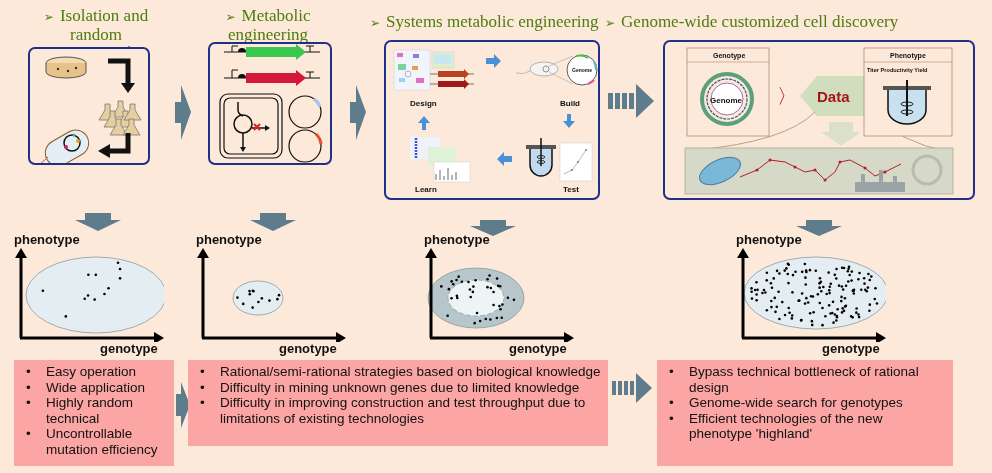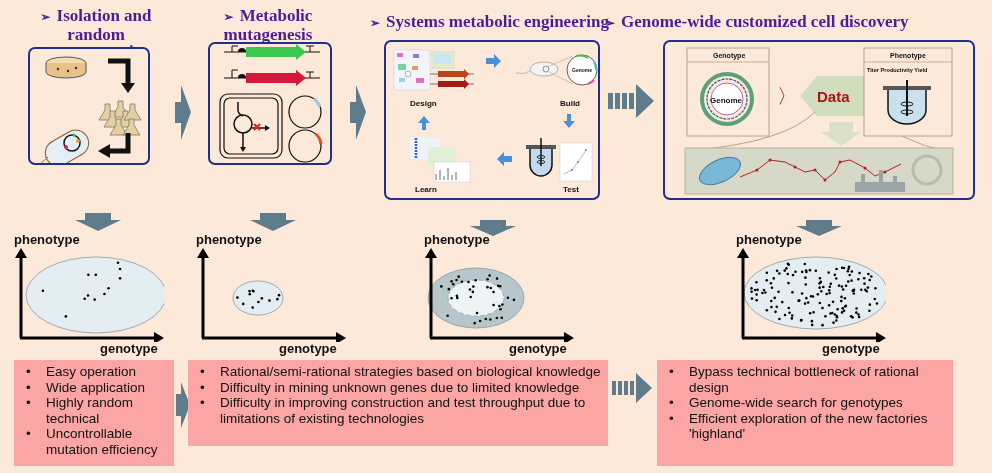--- a/index.html
+++ b/index.html
@@ -1,38 +1,38 @@
 <!DOCTYPE html>
 <html><head>
 <meta charset="utf-8">
 <style>
   html,body{margin:0;padding:0;}
   body{width:992px;height:473px;background:#fde9d9;position:relative;overflow:hidden;font-family:"Liberation Sans",sans-serif;}
-  .stage-title{position:absolute;font-family:"Liberation Serif",serif;font-weight:bold;font-size:17px;color:#4c1d95;line-height:17px;}
+  .stage-title{position:absolute;font-family:"Liberation Serif",serif;font-weight:normal;font-size:17px;color:#4d7c0f;line-height:17px;}
   .stage-title .bullet{font-size:12px;margin-right:6px;}
   .panel{position:absolute;border:2.5px solid #1f2f8a;border-radius:7px;background:#fde9d9;box-sizing:border-box;}
   .gray-arrow{position:absolute;}
   .plot{position:absolute;}
   .axis-label{position:absolute;font-weight:bold;font-size:13px;color:#111;}
   .pros{position:absolute;background:#fca5a5;box-sizing:border-box;padding:4px 6px;font-size:13.5px;color:#111;line-height:15.5px;}
   .pros ul{margin:0;padding:0 0 0 26px;list-style:none;}
   .pros li{position:relative;}
   .pros li::before{content:"•";position:absolute;left:-20px;}
   svg text{font-family:"Liberation Sans",sans-serif;}
 </style>
 </head>
 <body>
 
 <div class="stage-title" style="left:26px;top:7px;text-align:center;width:140px;">
   <div><span class="bullet">➢</span><span>Isolation and</span></div>
   <div>random mutagenesis</div>
 </div>
 <div class="stage-title" style="left:218px;top:7px;text-align:center;width:100px;">
   <div><span class="bullet">➢</span><span>Metabolic</span></div>
-  <div>mutagenesis</div>
+  <div>engineering</div>
 </div>
 <div class="stage-title" style="left:370px;top:13px;">
   <span class="bullet">➢</span><span>Systems metabolic engineering</span>
 </div>
 <div class="stage-title" style="left:605px;top:13px;">
   <span class="bullet">➢</span><span>Genome-wide customized cell discovery</span>
 </div>
 
 <div class="panel" style="left:28px;top:47px;width:122px;height:118px;">
   <svg width="118" height="114">
@@ -526,15 +526,15 @@
       <rect x="6" y="8" width="4" height="14"></rect>
       <rect x="12" y="8" width="4" height="14"></rect>
       <rect x="18" y="8" width="4" height="14"></rect>
     <polygon points="24,0 40,15 24,30"></polygon>
   </g>
 </svg>
 <div class="pros" style="left:657px;top:360px;width:296px;height:106px;">
   <ul>
     <li>Bypass technical bottleneck of rational design</li>
     <li>Genome-wide search for genotypes</li>
-    <li>Efficient exploration of the new factories 'highland'</li>
+    <li>Efficient technologies of the new phenotype 'highland'</li>
   </ul>
 </div>
 
 </body></html>

